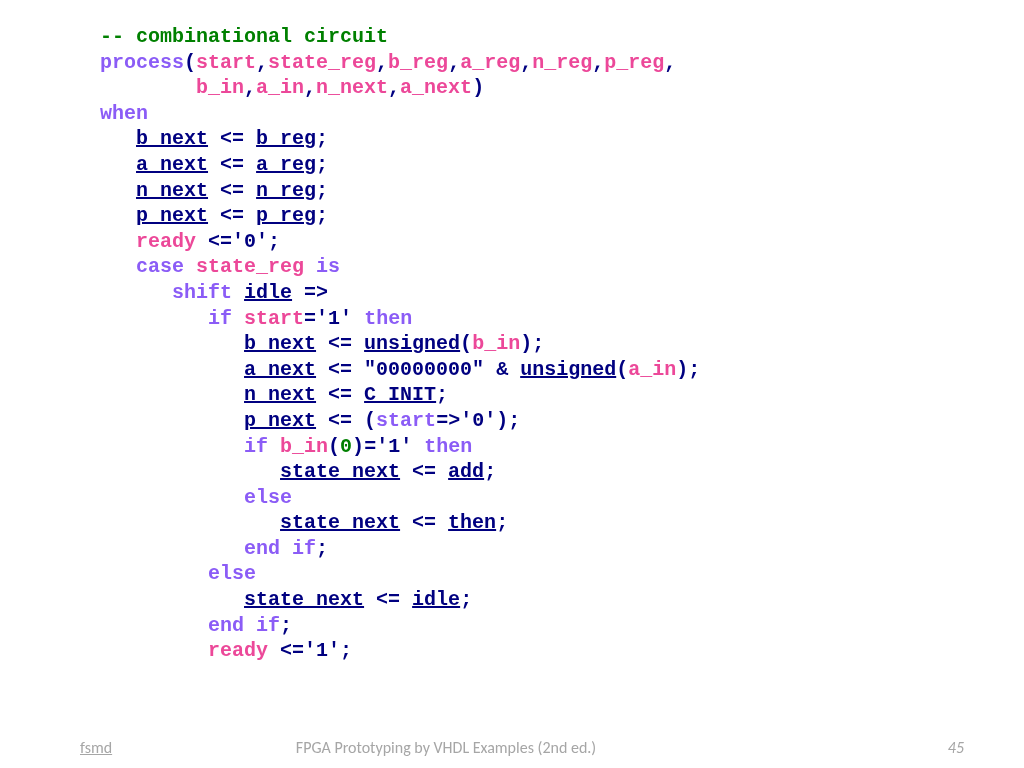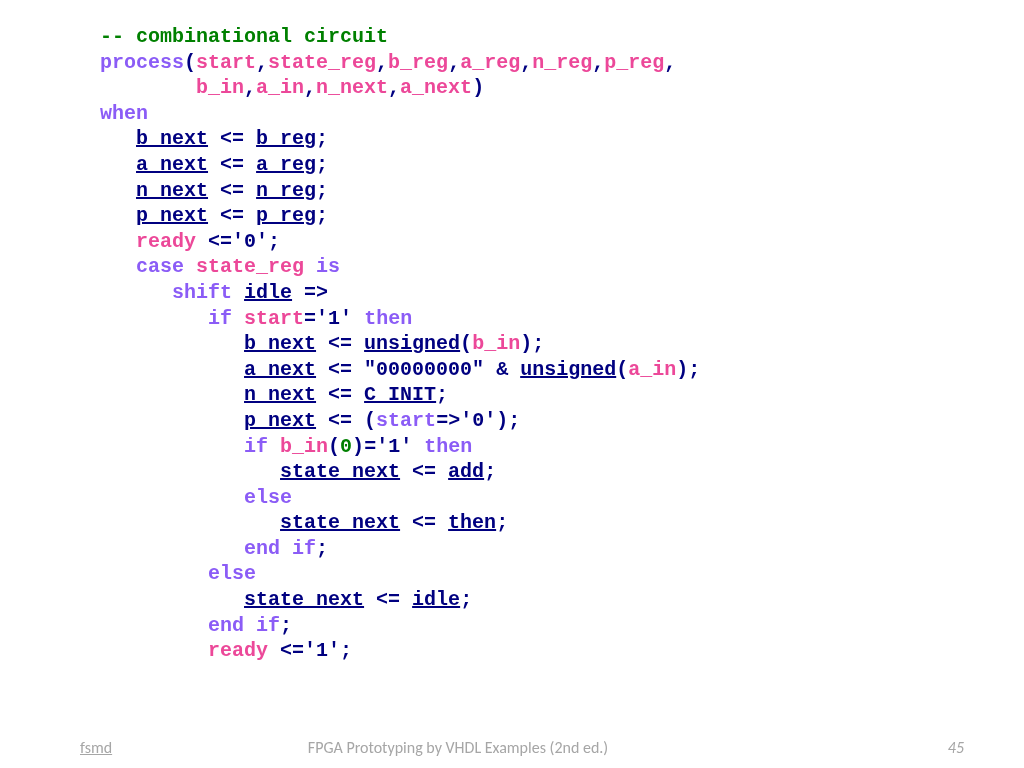--- a/index.html
+++ b/index.html
@@ -24,21 +24,21 @@
   .footer {
     position: absolute;
     bottom: 30px;
     width: 1024px;
     font-family: Calibri, Arial, sans-serif;
     font-weight: normal;
     font-size: 16px;
     color: #a6a6a6;
   }
   .footer-left { position: absolute; left: 80px; text-decoration: underline; }
-  .footer-center { position: absolute; left: 12px; width: 892px; text-align: center; }
+  .footer-center { position: absolute; left: 0; width: 892px; text-align: center; }
   .footer-right { position: absolute; right: 60px; font-style: italic; }
 
   .tok-comment { color: #008000; }
   .tok-keyword { color: #8b5cf6; }
   .tok-ident   { color: #000080; text-decoration: underline; }
   .tok-param   { color: #ec4899; }
   .tok-punct   { color: #000080; }
   .tok-string  { color: #000080; }
   .tok-number  { color: #008000; }
 </style>

